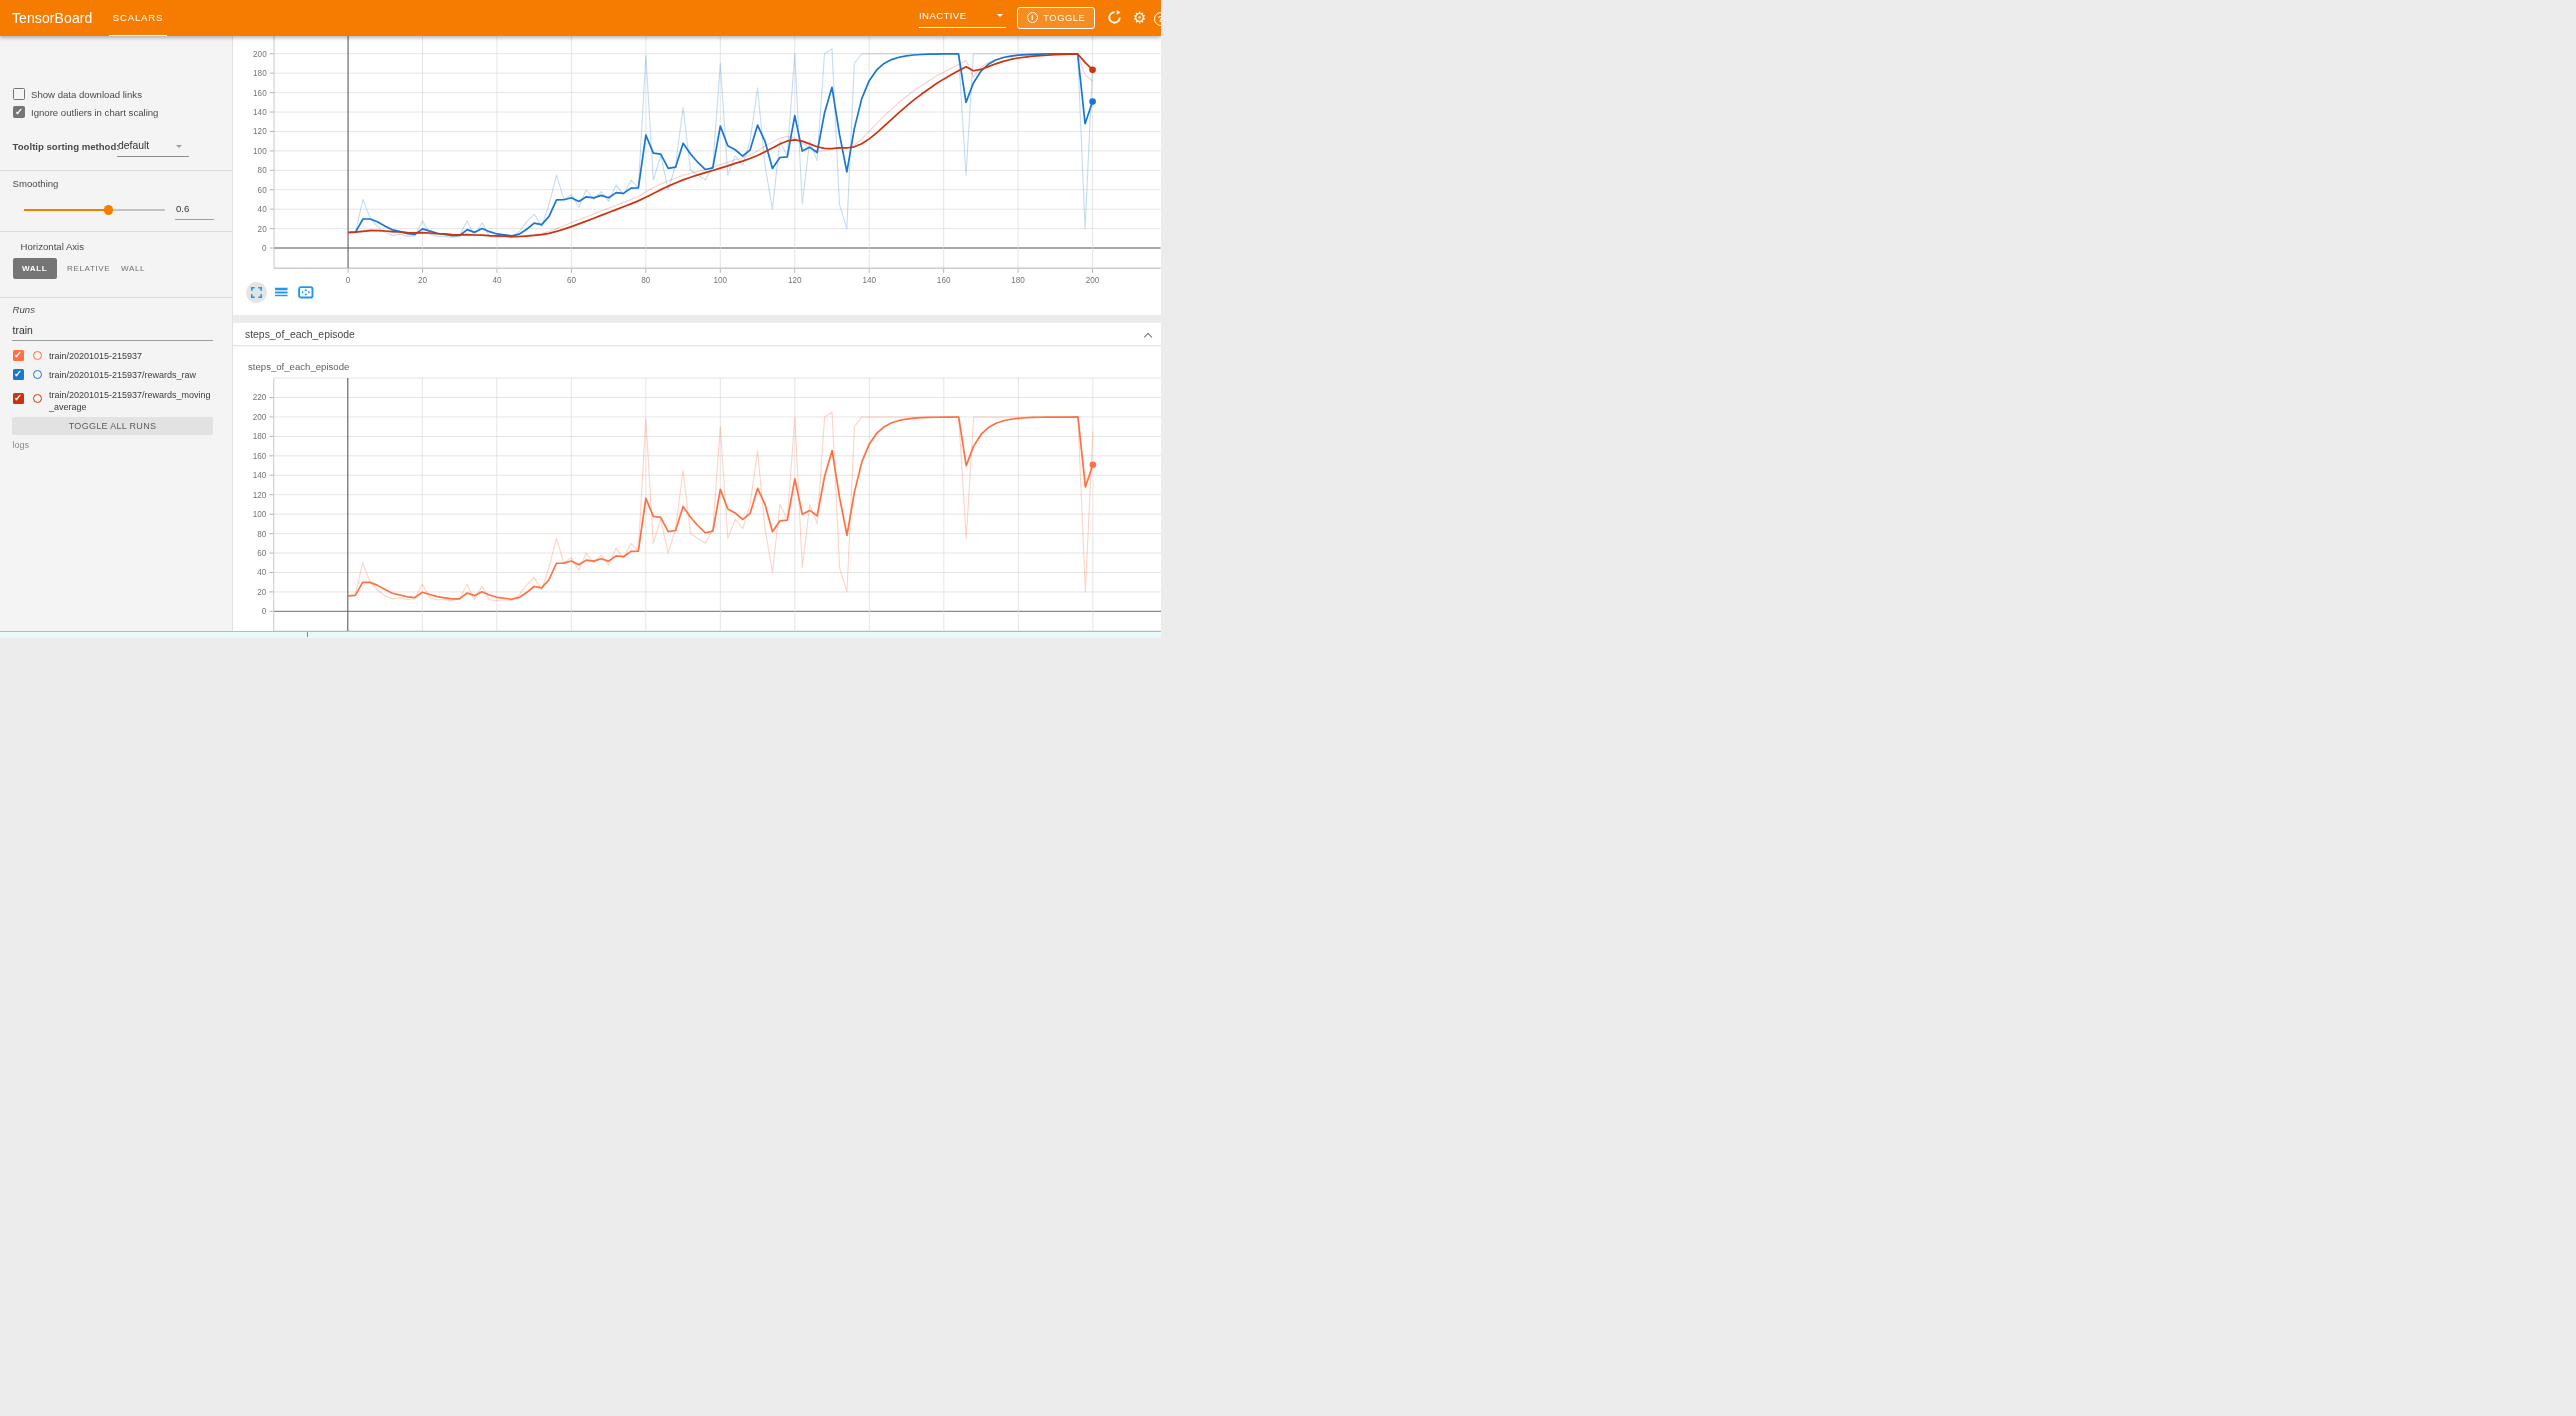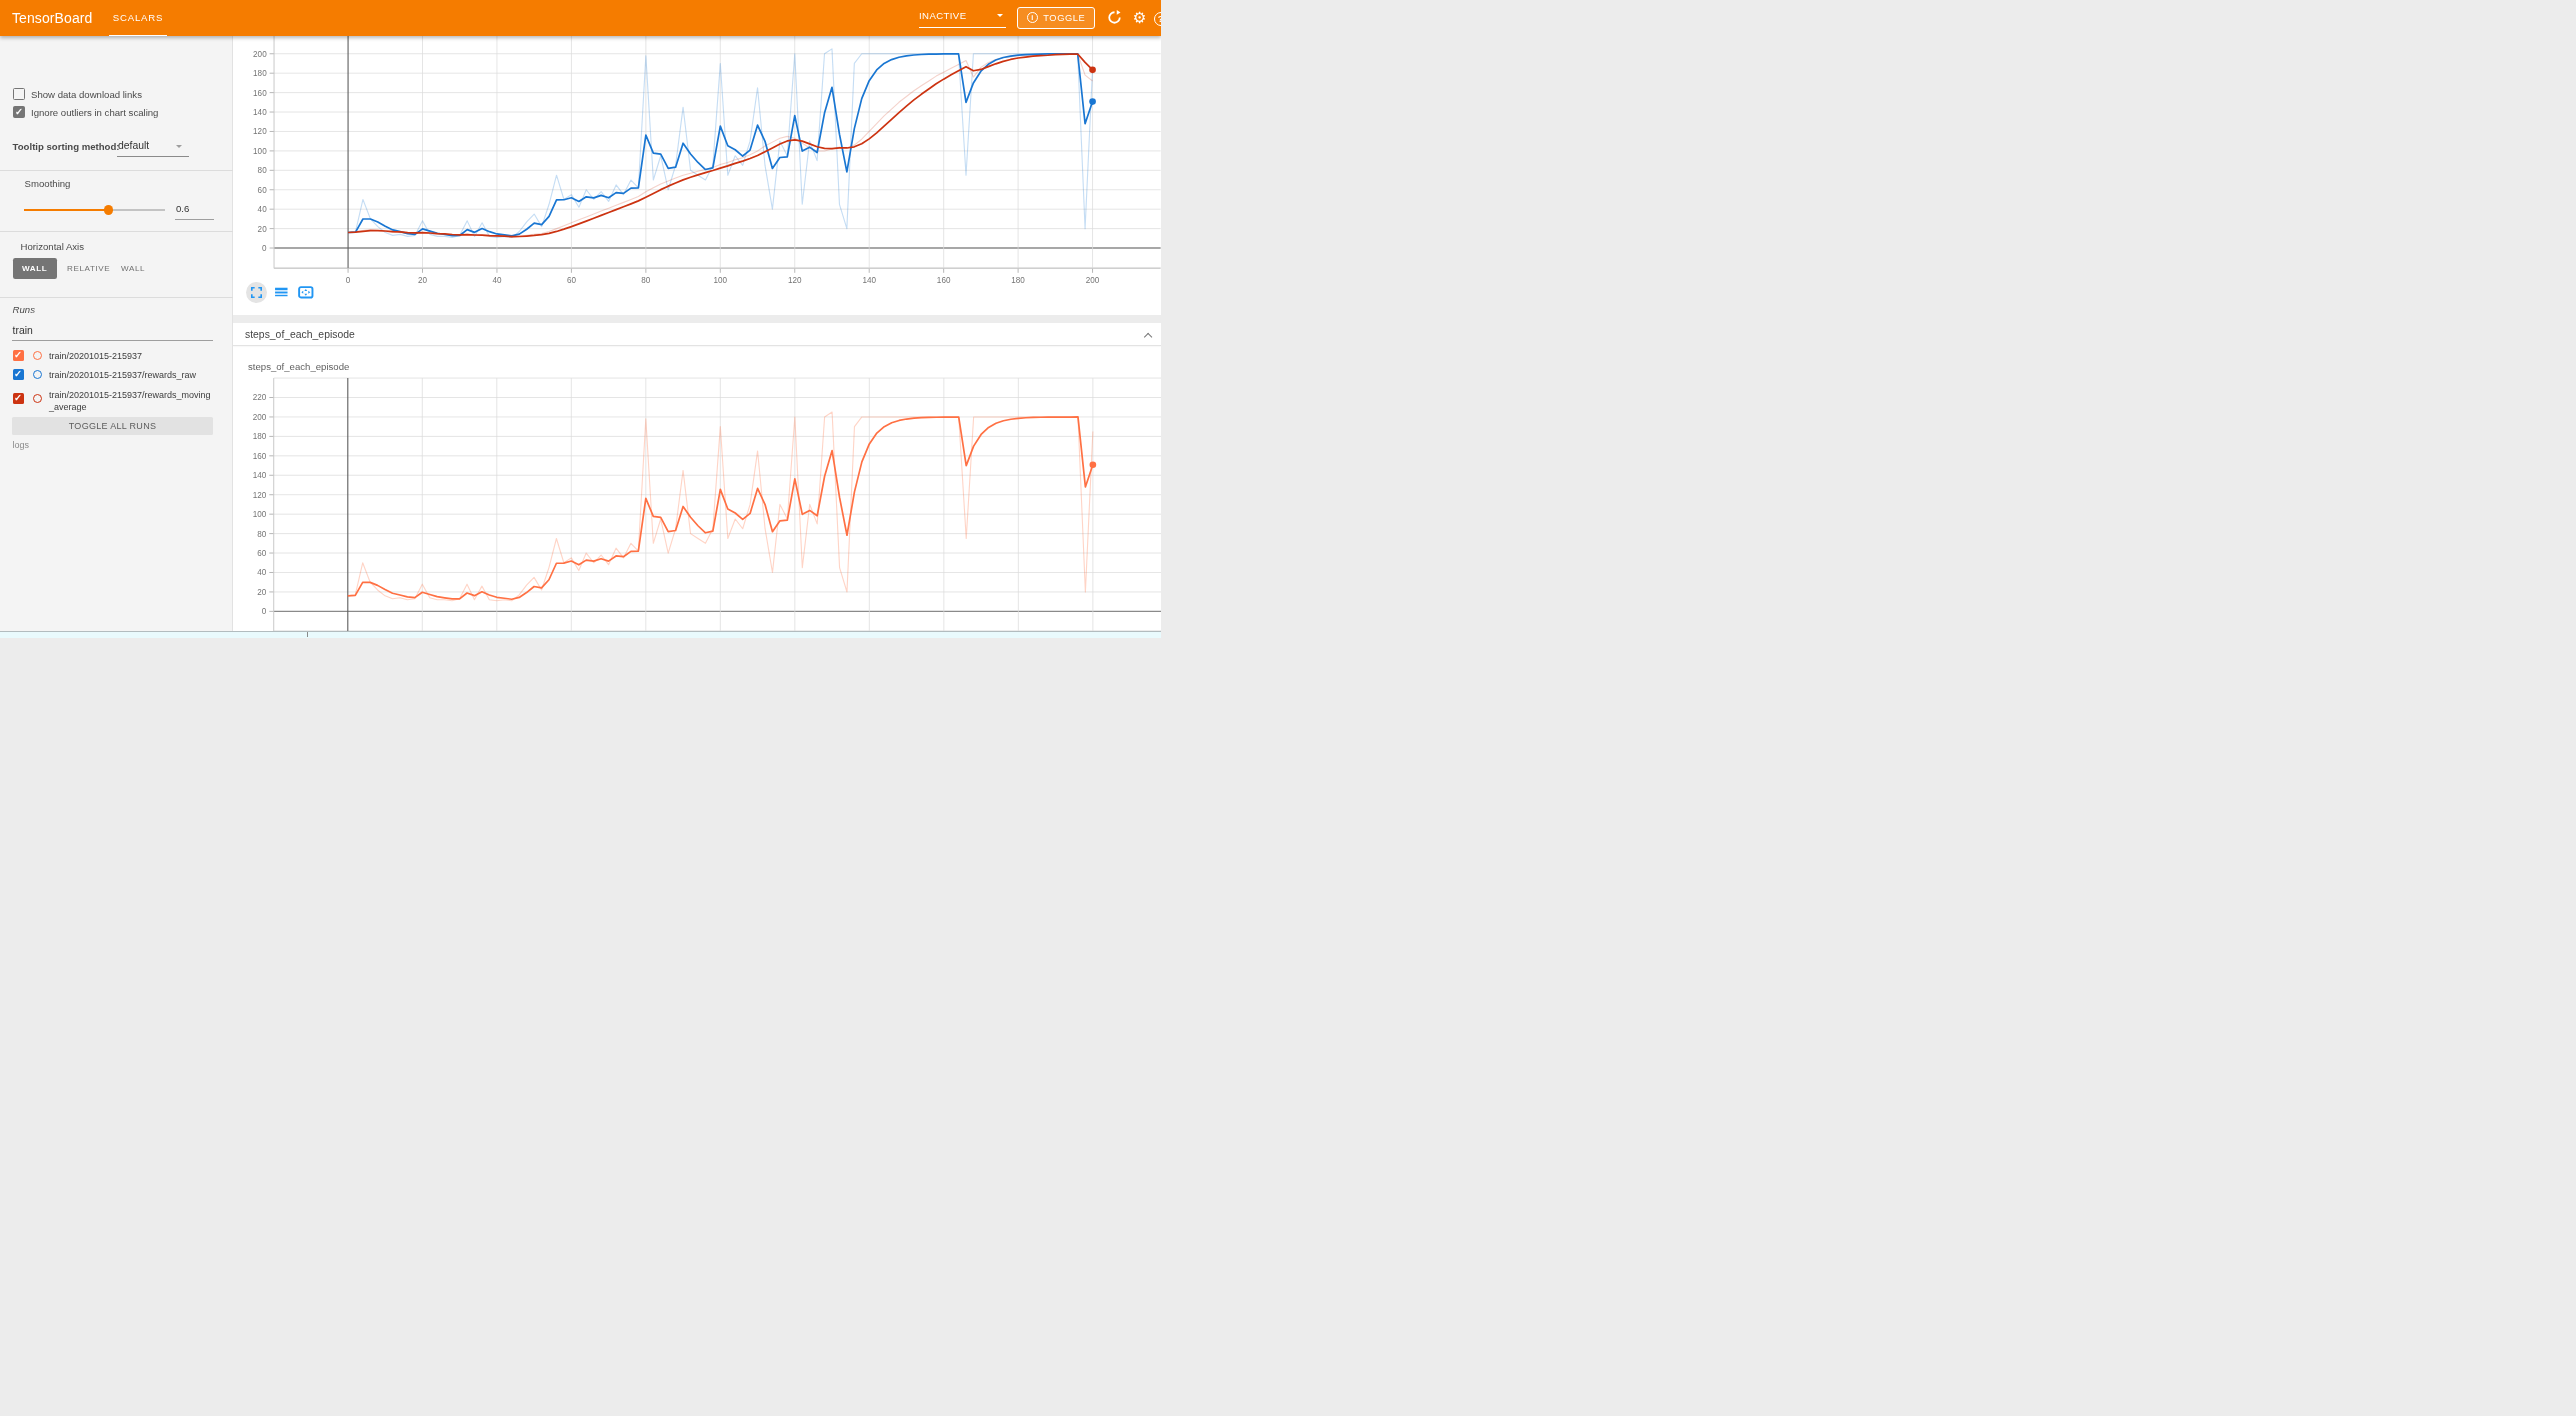--- a/index.html
+++ b/index.html
@@ -136,21 +136,21 @@
       </div>
     <div class="sb-label" style="left:31px; top:71px;">Ignore outliers in chart scaling</div>
 
     <div class="sb-label" style="left:12.6px; top:105px;font-weight:bold;">Tooltip sorting method:</div>
     <div class="dd-value" style="left:118px; top:104px;">default</div>
     <span class="caret-gray" style="left:176px; top:109px;"></span>
     <div class="dd-underline" style="left:117px; top:120px; width:72px;"></div>
 
     <div class="divider" style="top:134px;"></div>
 
-    <div class="sb-label" style="left:12.6px; top:142px;margin-left:12px;">Smoothing</div>
+    <div class="sb-label" style="left:12.6px; top:142px;">Smoothing</div>
     <div class="slider-track">
       <div class="slider-fill" style="width: 60%;"></div>
       <div class="slider-thumb" style="left: calc(60% - 4.8px);"></div>
     </div>
     <div class="smooth-val">0.6</div>
     <div class="smooth-underline"></div>
 
     <div class="divider" style="top:195px;"></div>
 
     <div class="sb-label" style="left:12.6px; top:205px;margin-left:8px;">Horizontal Axis</div>

